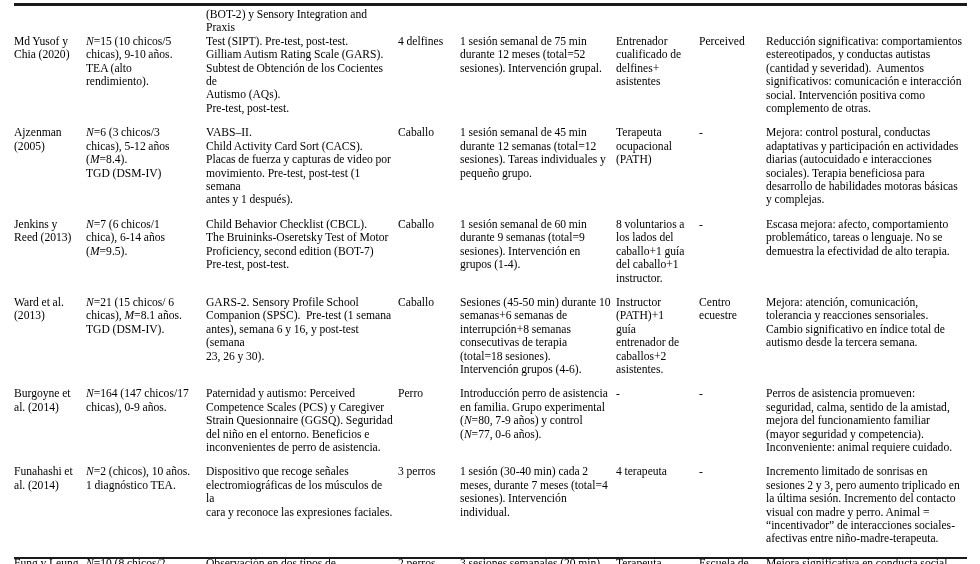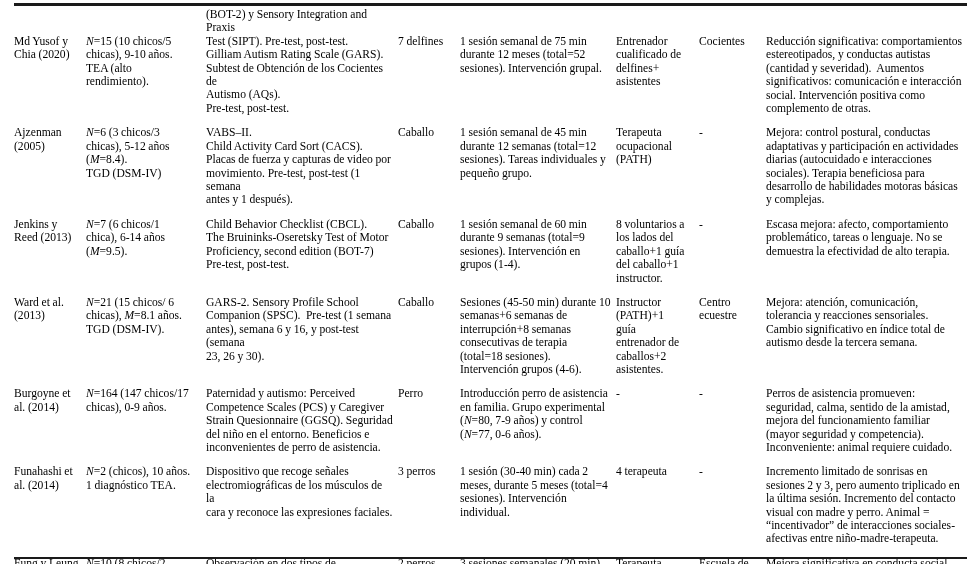--- a/index.html
+++ b/index.html
@@ -112,35 +112,35 @@
           </td>
         <td class="c3">
             <span class="cell-line">(BOT-2) y Sensory Integration and Praxis
 Test (SIPT). Pre-test, post-test.
 Gilliam Autism Rating Scale (GARS).
 Subtest de Obtención de los Cocientes de
 Autismo (AQs).
 Pre-test, post-test.</span>
           </td>
         <td class="c4">
-            <span class="cell-line">7 delfines</span>
+            <span class="cell-line">4 delfines</span>
           </td>
         <td class="c5">
             <span class="cell-line">1 sesión semanal de 75 min
 durante 12 meses (total=52
 sesiones). Intervención grupal.</span>
           </td>
         <td class="c6">
             <span class="cell-line">Entrenador
 cualificado de
 delfines+
 asistentes</span>
           </td>
         <td class="c7">
-            <span class="cell-line">Cocientes</span>
+            <span class="cell-line">Perceived</span>
           </td>
         <td class="c8">
             <span class="cell-line">Reducción significativa: comportamientos
 estereotipados, y conductas autistas
 (cantidad y severidad).  Aumentos
 significativos: comunicación e interacción
 social. Intervención positiva como
 complemento de otras.</span>
           </td>
       </tr>
@@ -346,21 +346,21 @@
         <td>
             <span class="cell-line">Dispositivo que recoge señales
 electromiográficas de los músculos de la
 cara y reconoce las expresiones faciales.</span>
           </td>
         <td>
             <span class="cell-line">3 perros</span>
           </td>
         <td>
             <span class="cell-line">1 sesión (30-40 min) cada 2
-meses, durante 5 meses (total=4
+meses, durante 7 meses (total=4
 sesiones). Intervención
 individual.</span>
           </td>
         <td>
             <span class="cell-line">4 terapeuta</span>
           </td>
         <td>
             <span class="cell-line">-</span>
           </td>
         <td>

